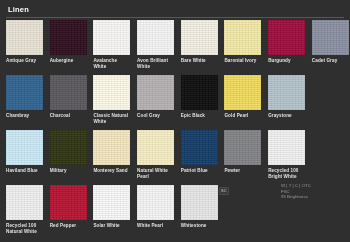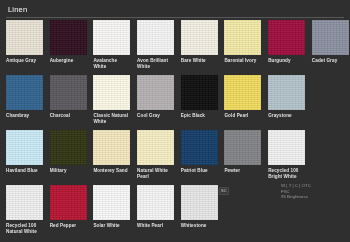--- a/index.html
+++ b/index.html
@@ -20,21 +20,21 @@
     background: #2f2f2f;
     position: relative;
     box-sizing: border-box;
     padding: 0;
   }
   .header {
     padding: 5px 8px 0 8px;
   }
   .title {
     font-size: 7.5px;
-    font-weight: normal;
+    font-weight: bold;
     color: #ffffff;
     letter-spacing: 0.2px;
     line-height: 9px;
   }
   .rule {
     height: 1px;
     background: #585858;
     margin: 3px 6px 0 6px;
   }
   .grid {

